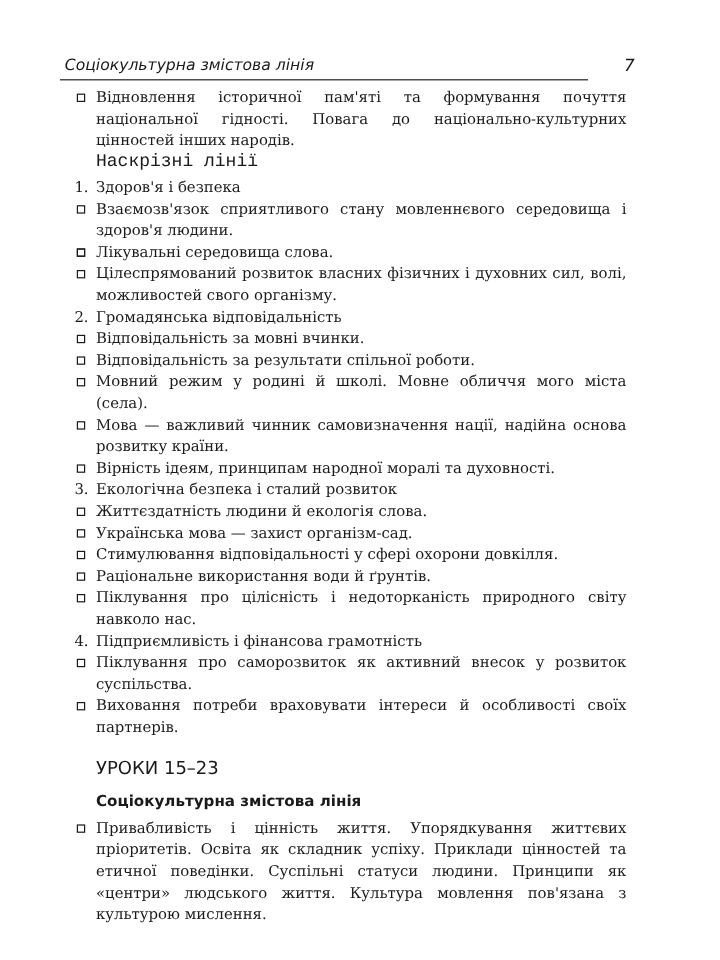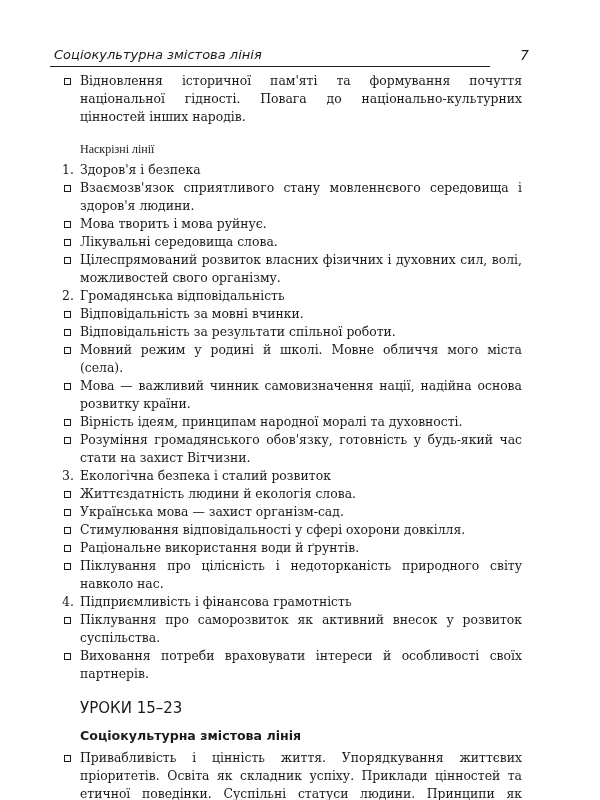--- a/index.html
+++ b/index.html
@@ -15,50 +15,49 @@
     position: absolute; left: 62px; top: 72px; width: 460px;
     font-family: "DejaVu Serif", serif; font-size: 12.4px; line-height: 18px;
   }
   .item { position: relative; padding-left: 18px; text-align: justify; }
   .item .bullet {
     position: absolute; left: 2px; top: 6px; width: 7px; height: 7px;
     border: 1.3px solid #1a1a1a; box-sizing: border-box;
   }
   .num { position: relative; padding-left: 18px; }
   .num .n { position: absolute; left: 0; top: 0; }
-  .subhead { font-family: Liberation Serif, serif; font-size: 12px; padding-left: 18px; margin-top: 14px; margin-bottom: 3px; }
+  .subhead { font-family: Liberation Mono, monospace; font-size: 15px; padding-left: 18px; margin-top: 0; margin-bottom: 3px; }
   .lesson { font-family: "DejaVu Sans", sans-serif; font-weight: normal; font-size: 15px; padding-left: 18px; margin-top: 16px; margin-bottom: 10px; }
   .subhead2 { font-family: "DejaVu Sans", sans-serif; font-weight: bold; font-size: 12.6px; padding-left: 18px; margin-bottom: 4px; }
 </style>
 </head>
 <body>
 
 <div class="header">
   <span class="title">Соціокультурна змістова лінія</span>
   <span class="pageno">7</span>
 </div>
 
 <div class="content">
   <div class="item"><span class="bullet"></span><span>Відновлення історичної пам'яті та формування почуття національної гідності. Повага до національно-культурних цінностей інших народів.</span></div>
 
   <div class="subhead">Наскрізні лінії</div>
 
   <div class="num"><span class="n">1.</span><span>Здоров'я і безпека</span></div>
   <div class="item"><span class="bullet"></span><span>Взаємозв'язок сприятливого стану мовленнєвого середовища і здоров'я людини.</span></div>
-  <div class="item"><span class="bullet"></span><span>Мова творить і мова руйнує.</span></div>
+  <div class="item"><span class="bullet"></span></div>
   <div class="item"><span class="bullet"></span><span>Лікувальні середовища слова.</span></div>
   <div class="item"><span class="bullet"></span><span>Цілеспрямований розвиток власних фізичних і духовних сил, волі, можливостей свого організму.</span></div>
 
   <div class="num"><span class="n">2.</span><span>Громадянська відповідальність</span></div>
   <div class="item"><span class="bullet"></span><span>Відповідальність за мовні вчинки.</span></div>
   <div class="item"><span class="bullet"></span><span>Відповідальність за результати спільної роботи.</span></div>
   <div class="item"><span class="bullet"></span><span>Мовний режим у родині й школі. Мовне обличчя мого міста (села).</span></div>
   <div class="item"><span class="bullet"></span><span>Мова — важливий чинник самовизначення нації, надійна основа розвитку країни.</span></div>
   <div class="item"><span class="bullet"></span><span>Вірність ідеям, принципам народної моралі та духовності.</span></div>
-  <div class="item"><span class="bullet"></span><span>Розуміння громадянського обов'язку, готовність у будь-який час стати на захист Вітчизни.</span></div>
 
   <div class="num"><span class="n">3.</span><span>Екологічна безпека і сталий розвиток</span></div>
   <div class="item"><span class="bullet"></span><span>Життєздатність людини й екологія слова.</span></div>
   <div class="item"><span class="bullet"></span><span>Українська мова — захист організм-сад.</span></div>
   <div class="item"><span class="bullet"></span><span>Стимулювання відповідальності у сфері охорони довкілля.</span></div>
   <div class="item"><span class="bullet"></span><span>Раціональне використання води й ґрунтів.</span></div>
   <div class="item"><span class="bullet"></span><span>Піклування про цілісність і недоторканість природного світу навколо нас.</span></div>
 
   <div class="num"><span class="n">4.</span><span>Підприємливість і фінансова грамотність</span></div>
   <div class="item"><span class="bullet"></span><span>Піклування про саморозвиток як активний внесок у розвиток суспільства.</span></div>

